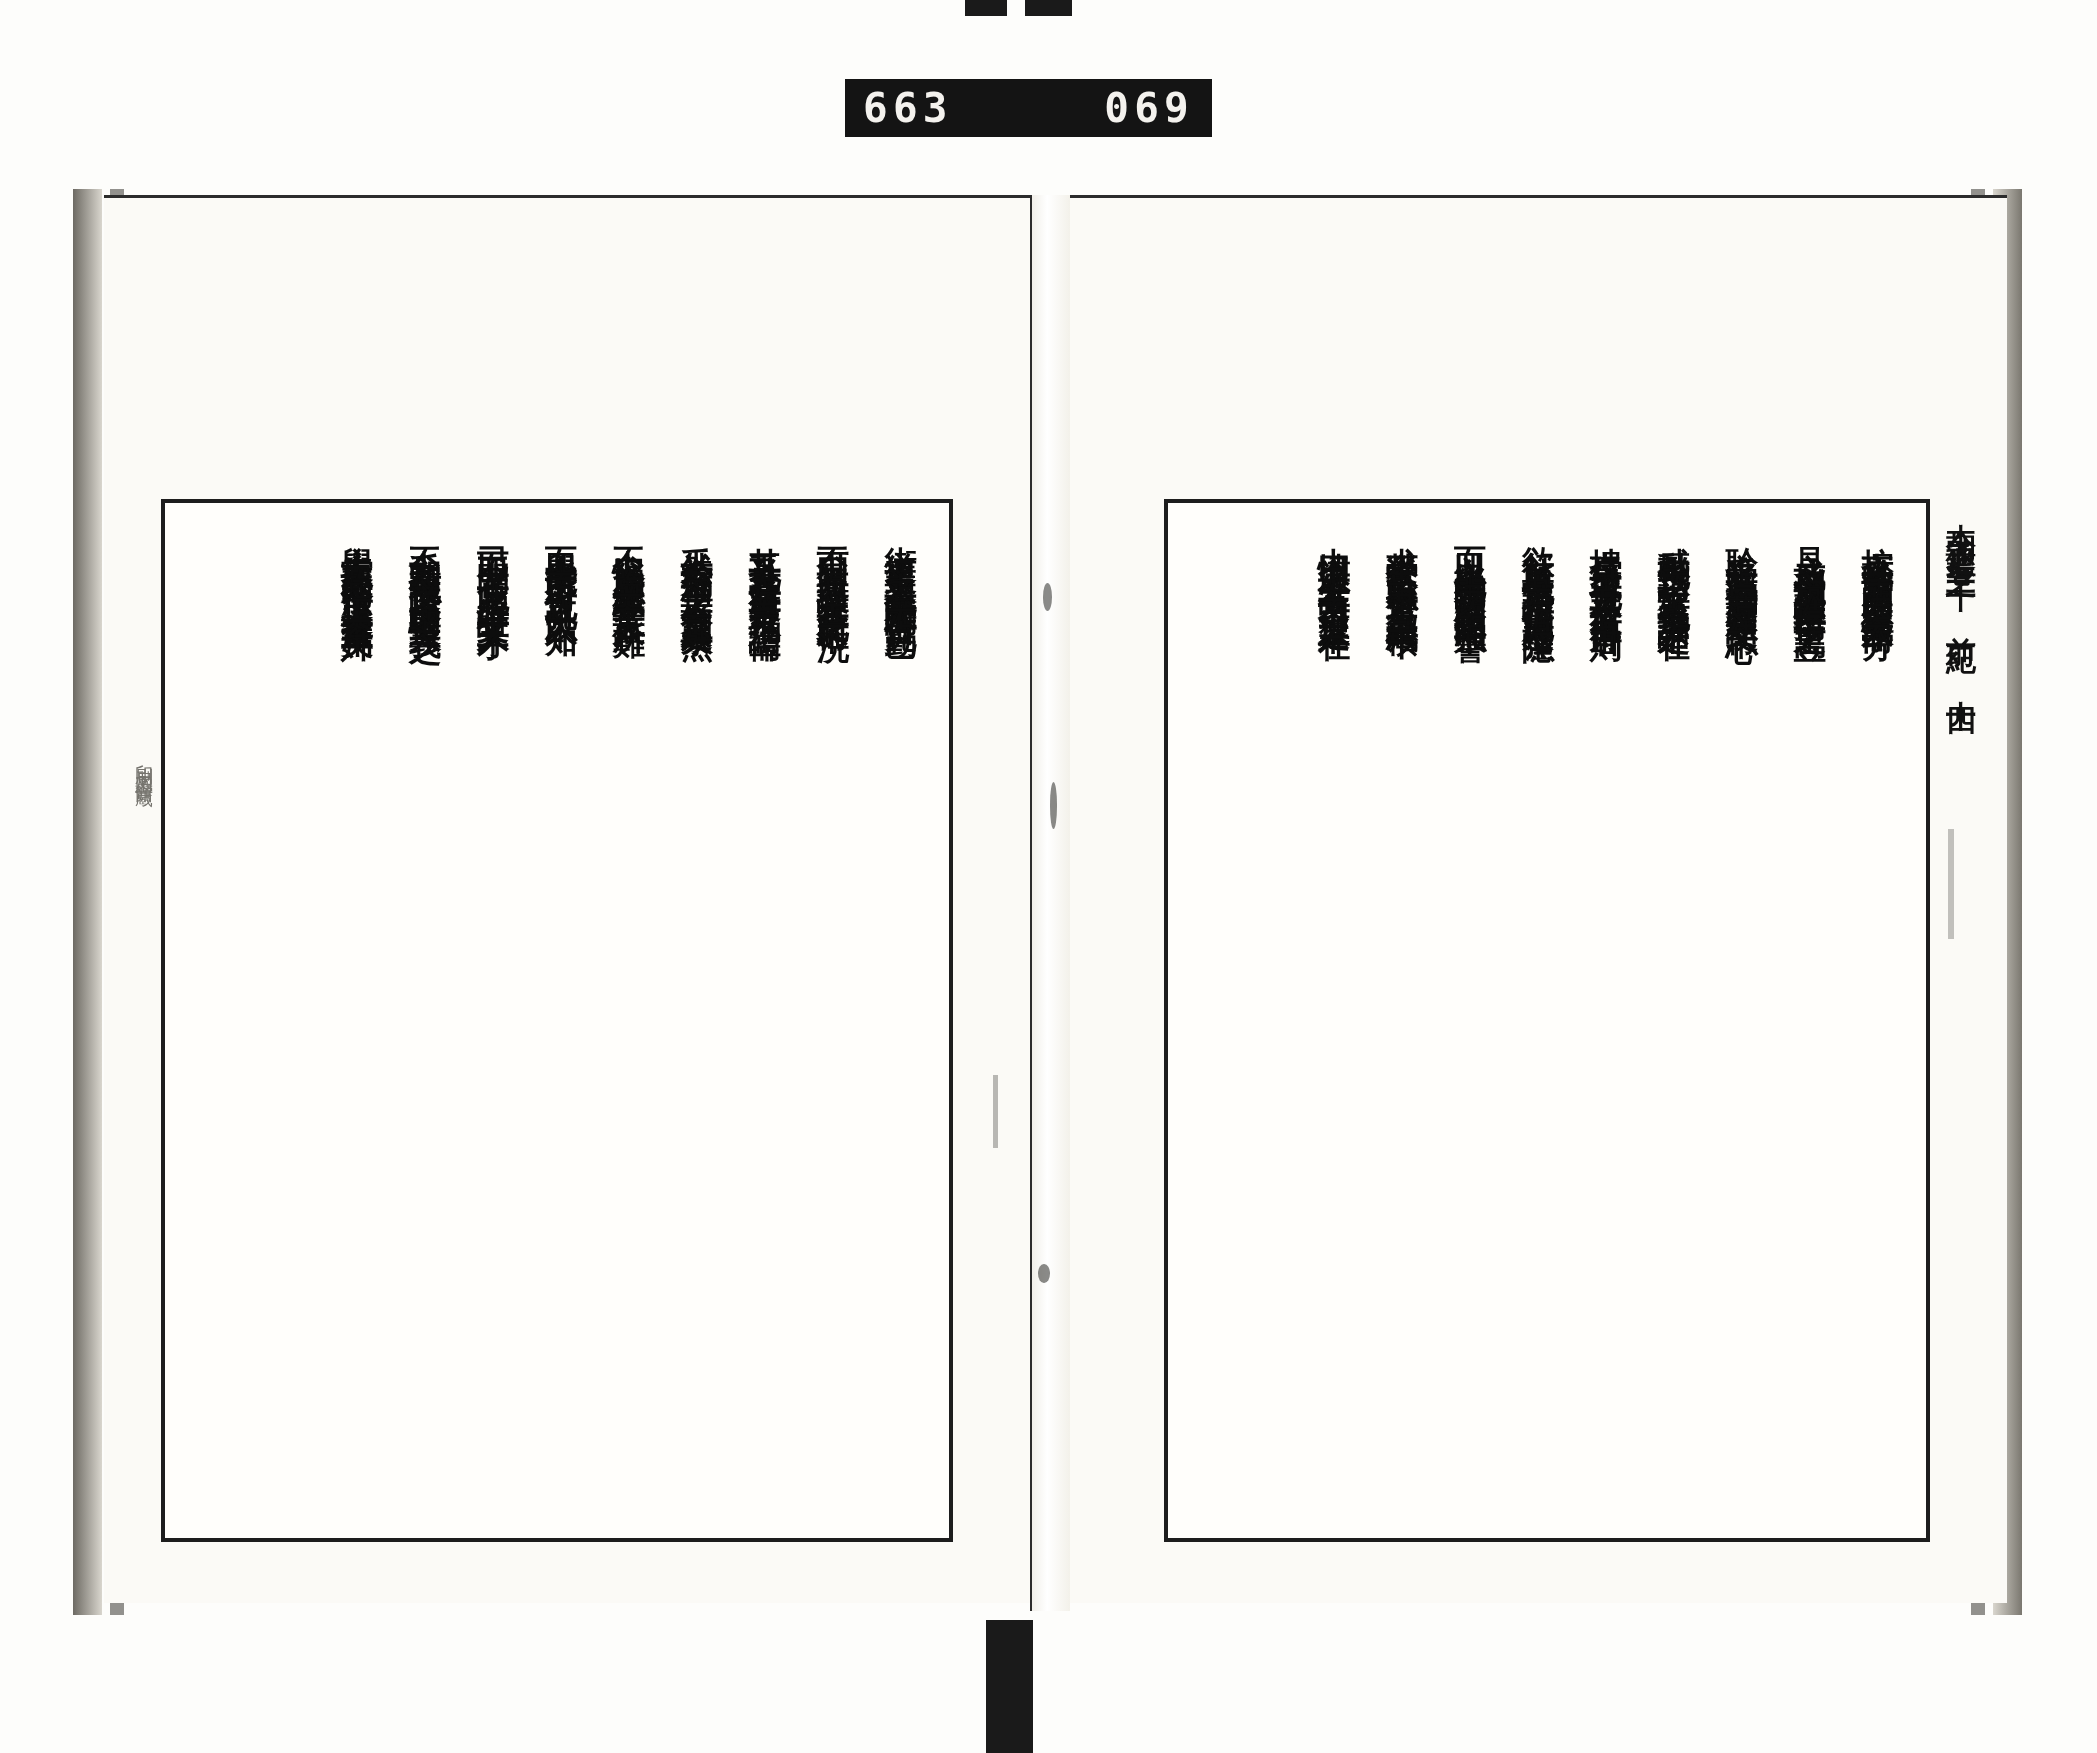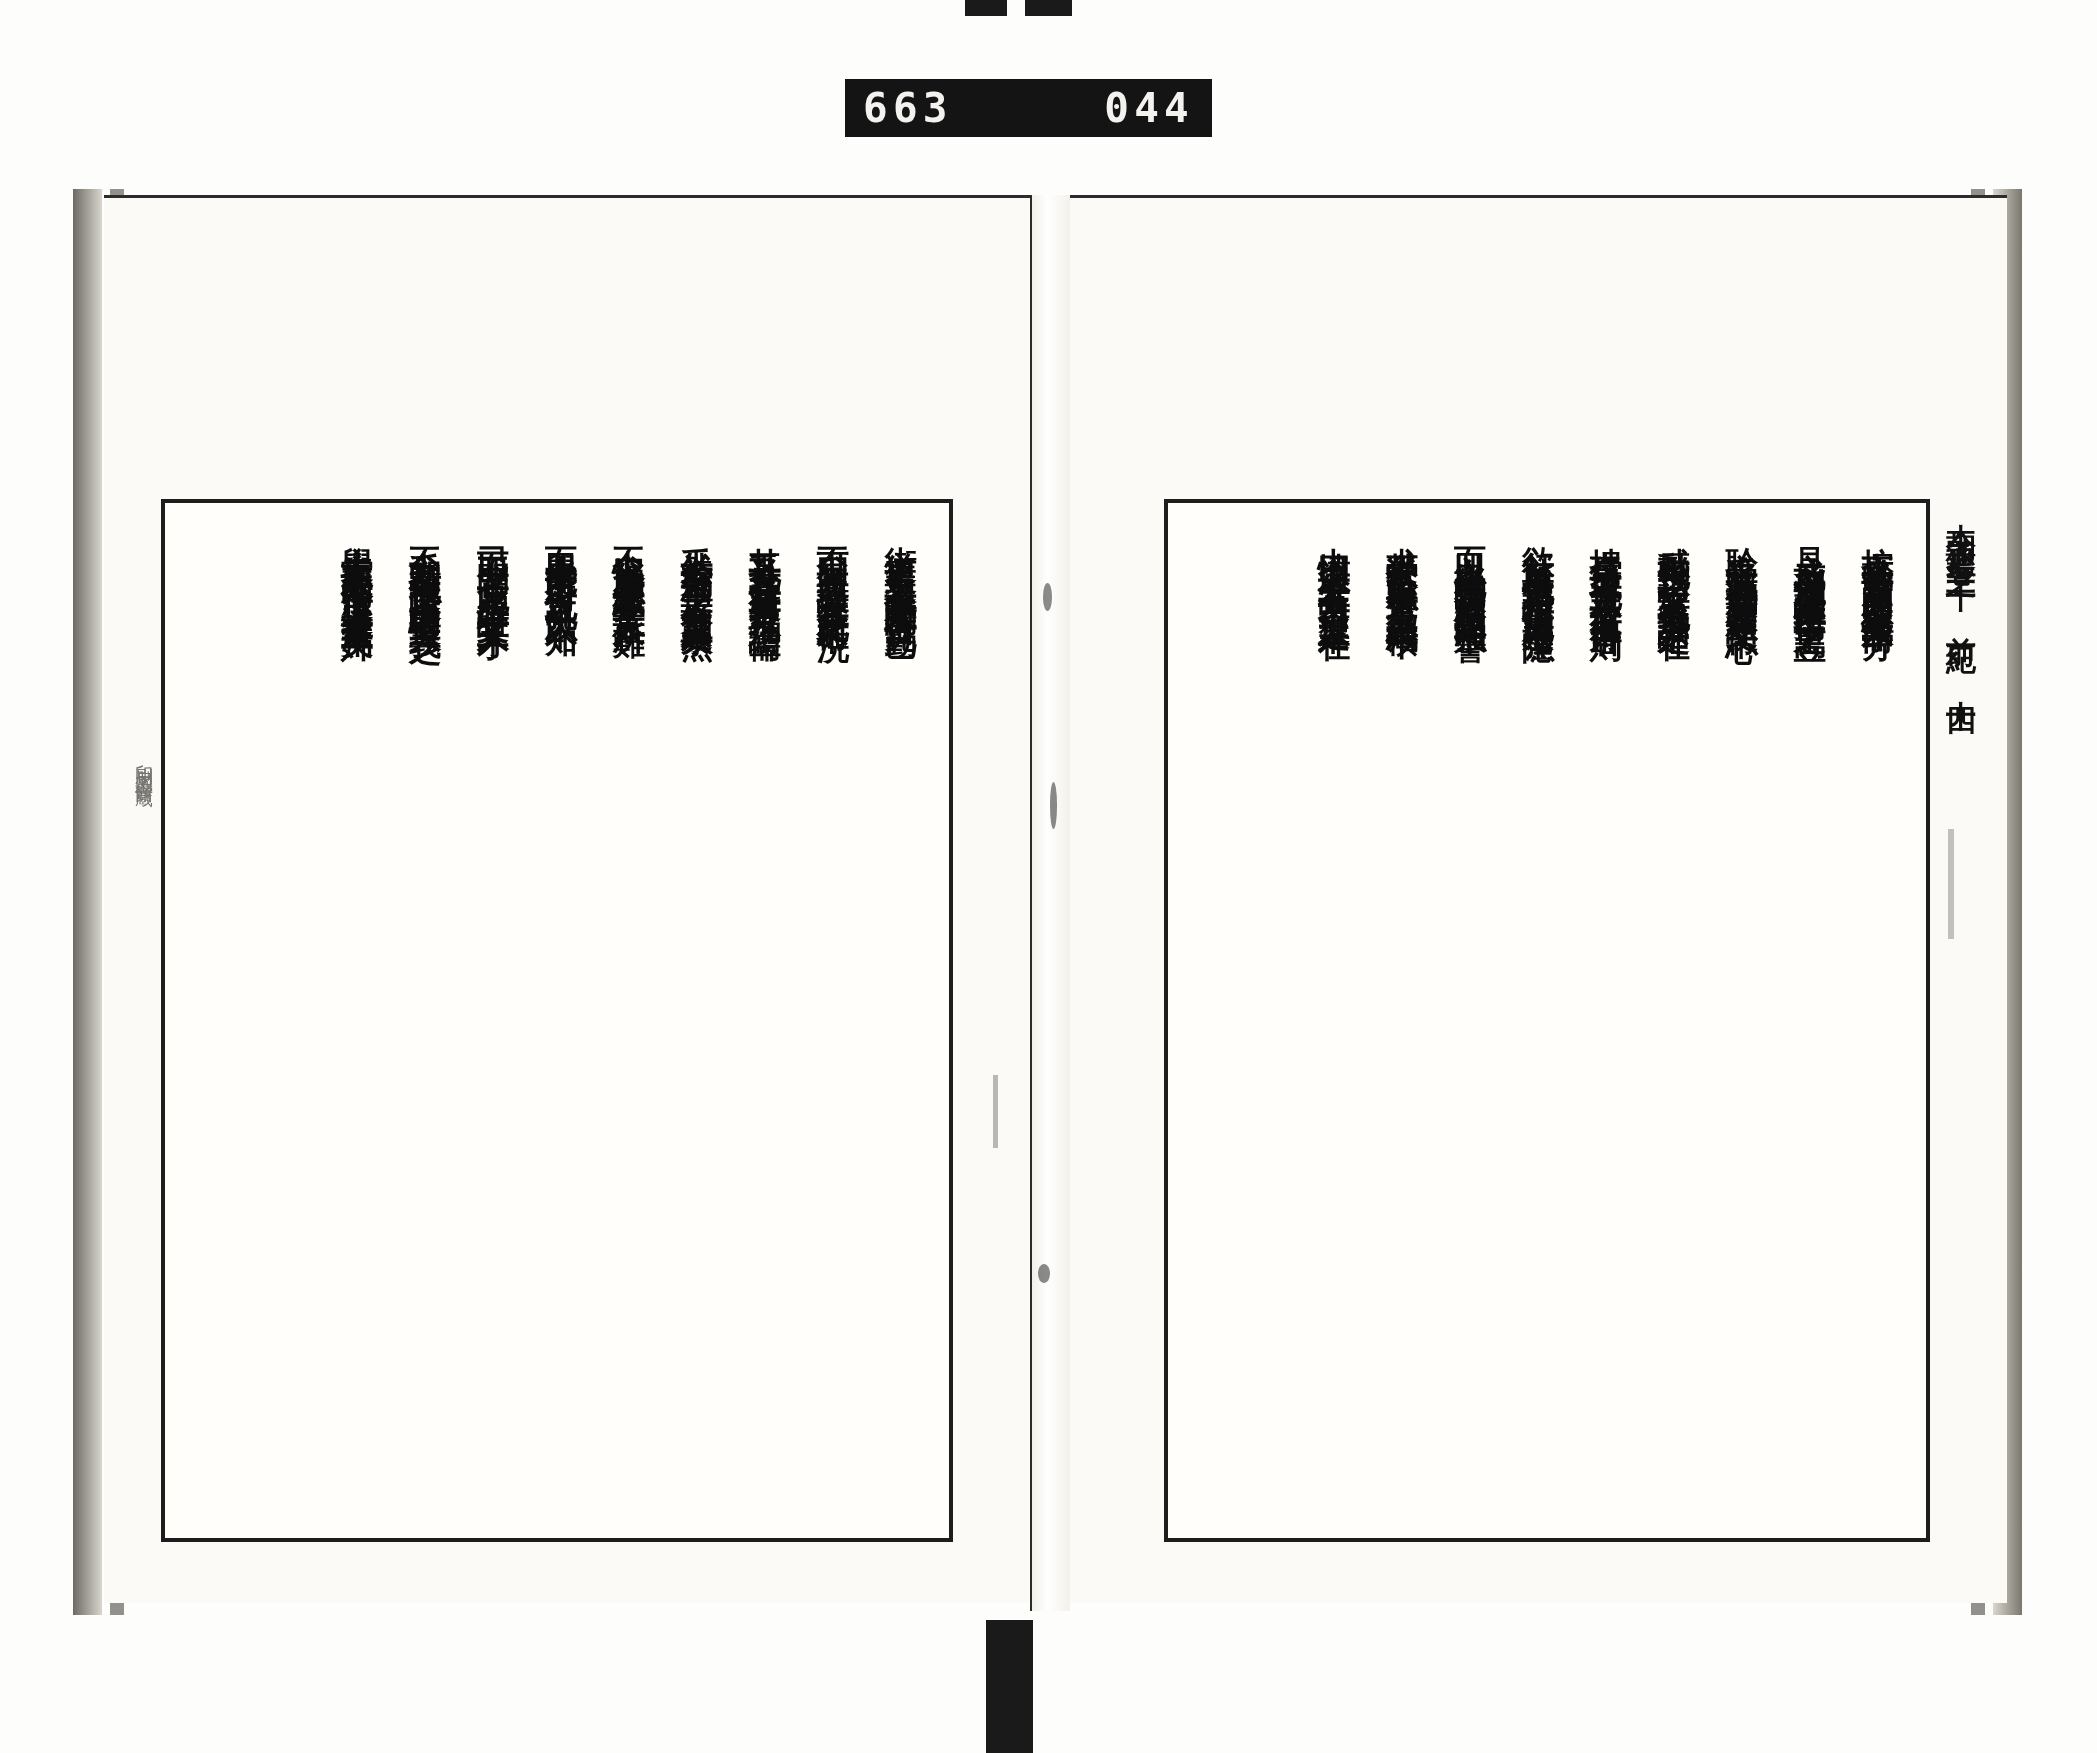--- a/index.html
+++ b/index.html
@@ -202,21 +202,21 @@
 <body>
 
 <div id="page">
 
   <div class="film-mark top-tick"></div>
   <div class="film-mark top-tick2"></div>
   <div class="film-mark bottom-tick"></div>
 
   <div class="counter-box">
     <span class="counter-digits">663</span>
-    <span class="counter-digits">044</span>
+    <span class="counter-digits">069</span>
   </div>
 
   <div class="book">
 
     <div class="edge-dark left-edge"></div>
     <div class="edge-band l"></div>
     <div class="edge-dark right-edge"></div>
     <div class="edge-band r"></div>
 
     <div class="page-sheet left"></div>

